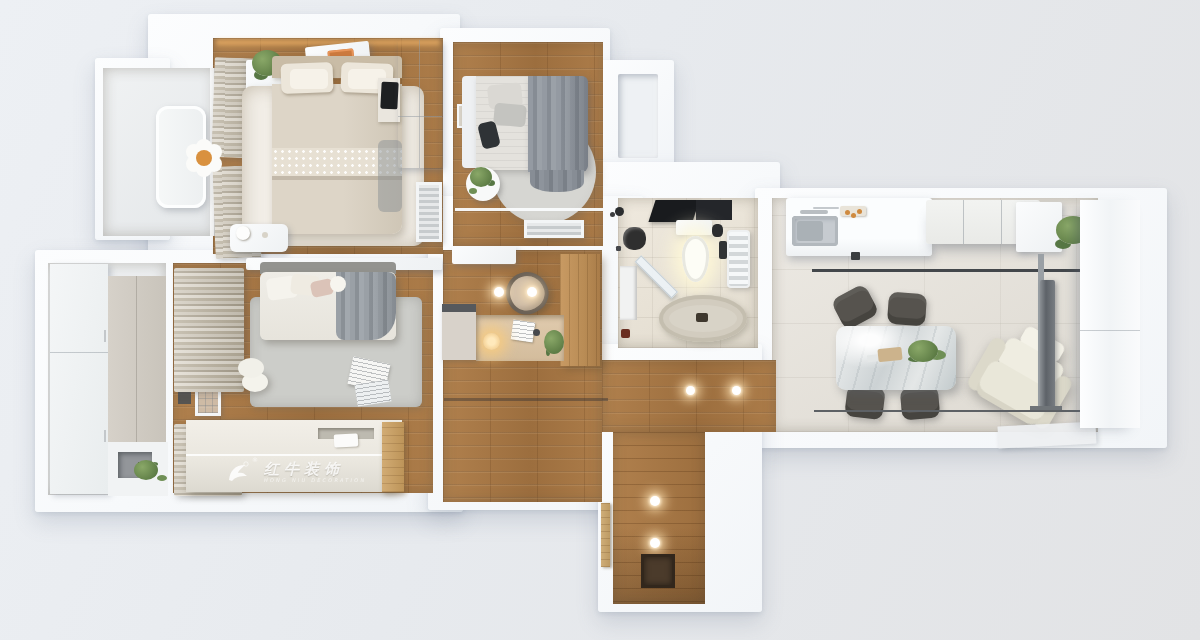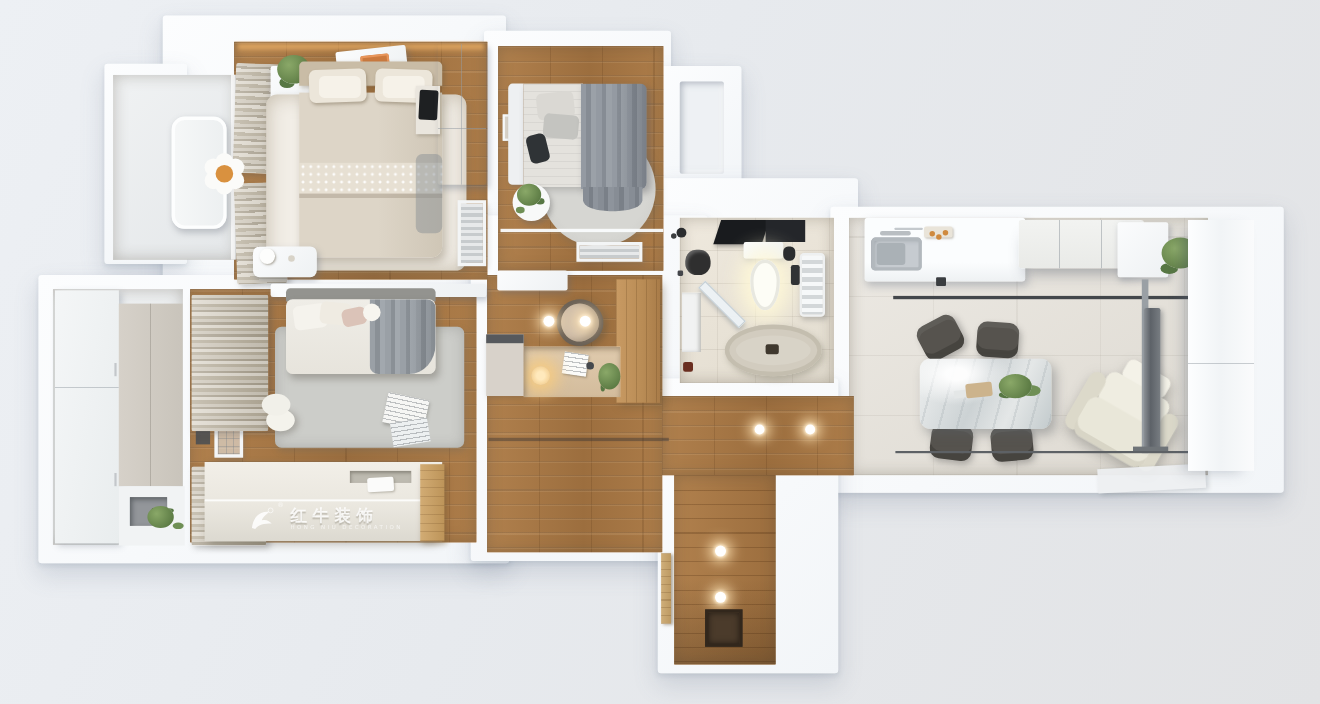--- a/index.html
+++ b/index.html
@@ -1,19 +1,19 @@
 <!DOCTYPE html>
 <html><head>
 <meta charset="utf-8">
 <style>
   html,body{margin:0;padding:0;background:#dfe3e8;font-family:"DejaVu Sans",sans-serif;}
   .stage{position:relative;width:1200px;height:640px;overflow:hidden;
          background:linear-gradient(115deg,#edf0f4 0%,#e7eaee 45%,#e2e3e5 100%);}
   .abs{position:absolute;box-sizing:border-box;}
-  .layer{position:absolute;left:0;top:0;width:100%;height:100%;}
+  .layer{position:absolute;left:0;top:0;width:100%;height:100%;font-style:italic;}
   .wall{position:absolute;box-sizing:border-box;border-radius:3px;
         background:linear-gradient(135deg,#fcfdfe,#f2f5f8);
         box-shadow:0 10px 22px rgba(95,110,135,.20),0 2px 5px rgba(95,110,135,.14);}
   .floor{position:absolute;box-sizing:border-box;box-shadow:inset 0 0 14px rgba(80,70,55,.32);}
   .wood{background-color:#a87846;background-image:
         repeating-linear-gradient(180deg,rgba(255,235,205,.10) 0 2px,rgba(0,0,0,0) 2px 13px),
         repeating-linear-gradient(180deg,rgba(60,30,5,.22) 0 1px,transparent 1px 13px),
         repeating-linear-gradient(90deg,rgba(60,30,5,.14) 0 1px,transparent 1px 47px),
         linear-gradient(90deg,#b0804d,#9c6e3e 55%,#ac7c49);}
   .tile-bath{background-color:#eae4d9;background-image:

